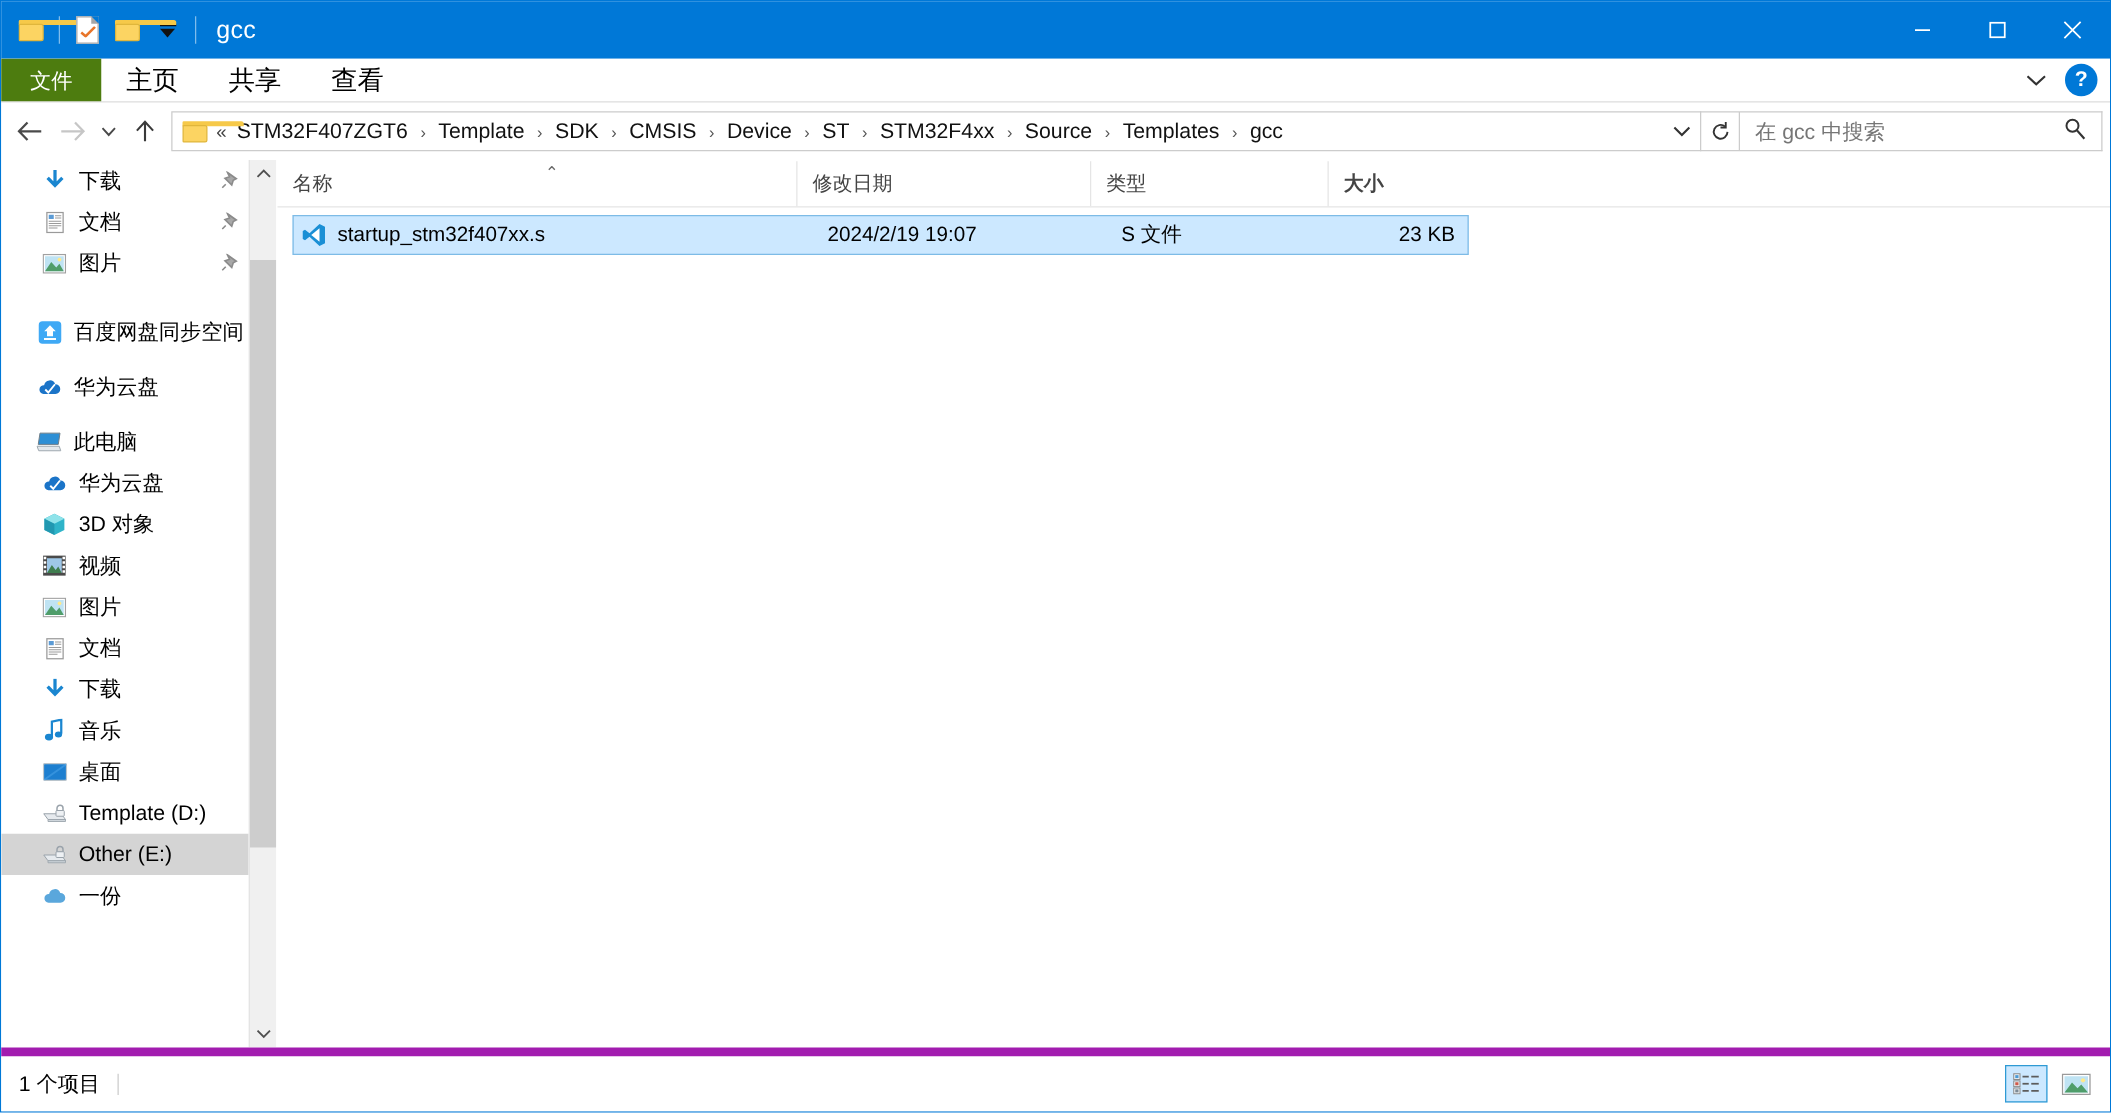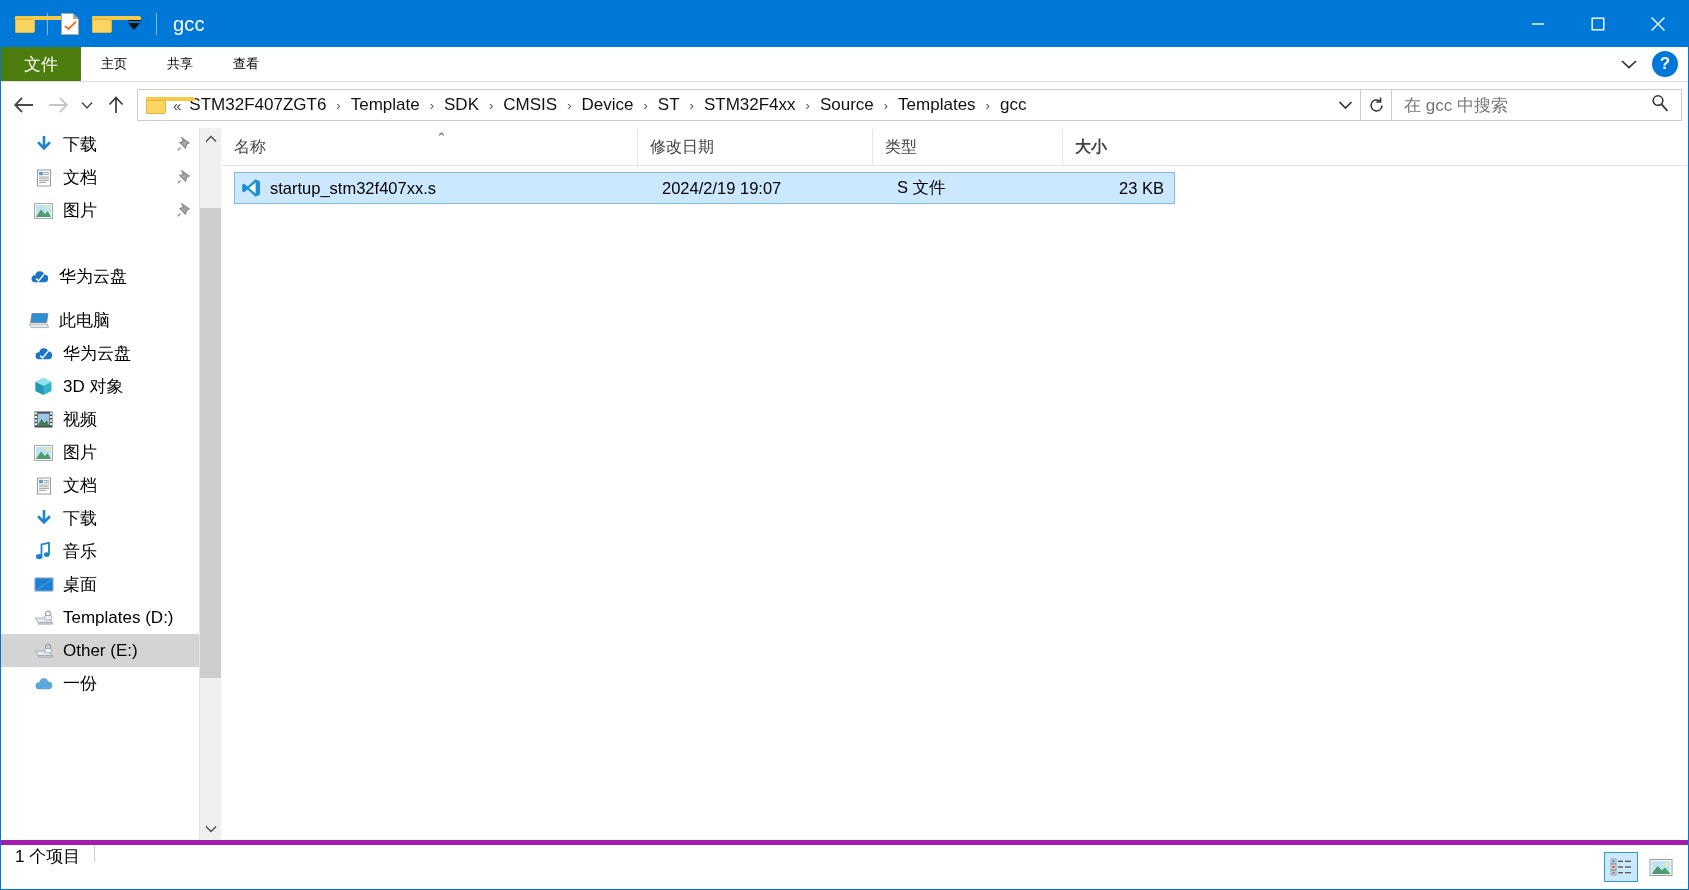--- a/index.html
+++ b/index.html
@@ -67,21 +67,21 @@
   
   .ribbon{
     height:34px;min-height:34px;background:#fff;display:flex;align-items:stretch;
     border-bottom:1px solid #ddd;position:relative;
   }
   .tab-file{
     background:#4d7c0f;color:#fff;width:80px;display:flex;align-items:center;
     justify-content:center;font-size:17px;cursor:default;
   }
   .tab{
-    padding:0 20px;display:flex;align-items:center;font-size:13px;color:#000;
+    padding:0 20px;display:flex;align-items:center;font-size:21px;color:#000;
     cursor:default;
   }
   .ribbon-right{
     position:absolute;right:4px;top:0;height:34px;display:flex;align-items:center;gap:6px;
   }
   .chev-expand{
     width:34px;height:34px;display:flex;align-items:center;justify-content:center;cursor:default;
   }
   .help-btn{
     width:26px;height:26px;border-radius:50%;background:#0078d7;color:#fff;
@@ -185,21 +185,21 @@
     box-sizing:border-box;border:1px solid #7dbbe6;background:#cce8ff;cursor:default;
   }
   .cell{font-size:16.5px;color:#000;padding-left:12px;box-sizing:border-box;white-space:nowrap;overflow:hidden;}
   .cell.c-name{width:415px;display:flex;align-items:center;gap:9px;padding-left:5px;}
   .cell.c-date{width:235px;}
   .cell.c-type{width:190px;}
   .cell.c-size{width:99px;text-align:right;padding-left:0;padding-right:10px;}
 
   
   .statusbar{
-    height:44px;min-height:44px;border-top:5px solid #a21caf;display:flex;
+    height:44px;min-height:44px;border-top:7px solid #a21caf;display:flex;align-items:center;
     position:relative;background:#fff;
   }
   .status-text{font-size:17px;color:#000;padding-left:14px;}
   .status-sep{width:1px;height:17px;background:#ccc;margin-left:14px;}
   .viewbtns{position:absolute;right:10px;top:0;height:44px;display:flex;align-items:center;gap:6px;}
   .vbtn{
     width:34px;height:30px;display:flex;align-items:center;justify-content:center;cursor:default;
     box-sizing:border-box;
   }
   .vbtn.active{background:#cce8ff;border:1px solid #2e9ad4;}
@@ -398,20 +398,30 @@
                 <path d="M5 1 L12 6 L9.6 7.2 L8.4 11 L3 5.6 L6.6 4.4 Z M3.6 10.4 L0.8 13.2" stroke="#8b8b8b" stroke-width="1.3" fill="#a8a8a8"></path>
               </svg>
           </span>
         </div>
 
         <div class="navgap"></div>
 
 
         <div class="navgap"></div>
 
+        <div class="navitem root">
+          <span class="ico">
+            <svg width="20" height="20" viewBox="0 0 20 20">
+              <rect x="1" y="1" width="18" height="18" rx="3" fill="#3fa9f5"></rect>
+              <path d="M10 4.2 L14.6 9 L12.4 9 L12.4 13 L7.6 13 L7.6 9 L5.4 9 Z" fill="#fff"></path>
+              <rect x="5.2" y="14.4" width="9.6" height="1.6" fill="#fff"></rect>
+            </svg>
+          </span>
+          <span class="lbl">百度网盘同步空间</span>
+        </div>
 
         <div class="navgap"></div>
 
         <div class="navitem root">
           <span class="ico">
             <svg width="20" height="16" viewBox="0 0 20 16">
               <path d="M4.8 13.2 A3.5 3.5 0 0 1 5.3 6.2 A4.6 4.6 0 0 1 14.2 5.4 A3.8 3.8 0 0 1 14.4 13.2 Z" fill="#1b74c8"></path>
               <path d="M6.2 9.6 L8.6 12 L14 5.4" stroke="#fff" stroke-width="1.5" fill="none"></path>
             </svg>
           </span>
@@ -518,21 +528,21 @@
         </div>
         <div class="navitem indent">
           <span class="ico">
             <svg width="21" height="17" viewBox="0 0 21 17">
               <path d="M2 9 L16 9 L19.4 13.6 L5.4 13.6 Z" fill="#e6eaee" stroke="#9aa3ab" stroke-width="0.8"></path>
               <path d="M5.4 13.6 L19.4 13.6 L19.4 15.2 L5.4 15.2 Z" fill="#cfd6dc" stroke="#9aa3ab" stroke-width="0.7"></path>
               <path d="M12.6 4.6 a2.4 2.4 0 0 1 4.8 0 V6.6 H12.6 Z" fill="none" stroke="#9aa3ab" stroke-width="1.2"></path>
               <rect x="11.8" y="6.4" width="6.6" height="4.6" rx="0.7" fill="#eef1f4" stroke="#9aa3ab" stroke-width="0.8"></rect>
             </svg>
           </span>
-          <span class="lbl">Templates (D:)</span>
+          <span class="lbl">Template (D:)</span>
         </div>
         <div class="navitem indent selected">
           <span class="ico">
             <svg width="21" height="17" viewBox="0 0 21 17">
               <path d="M2 9 L16 9 L19.4 13.6 L5.4 13.6 Z" fill="#e6eaee" stroke="#9aa3ab" stroke-width="0.8"></path>
               <path d="M5.4 13.6 L19.4 13.6 L19.4 15.2 L5.4 15.2 Z" fill="#cfd6dc" stroke="#9aa3ab" stroke-width="0.7"></path>
               <path d="M12.6 4.6 a2.4 2.4 0 0 1 4.8 0 V6.6 H12.6 Z" fill="none" stroke="#9aa3ab" stroke-width="1.2"></path>
               <rect x="11.8" y="6.4" width="6.6" height="4.6" rx="0.7" fill="#eef1f4" stroke="#9aa3ab" stroke-width="0.8"></rect>
             </svg>
           </span>

